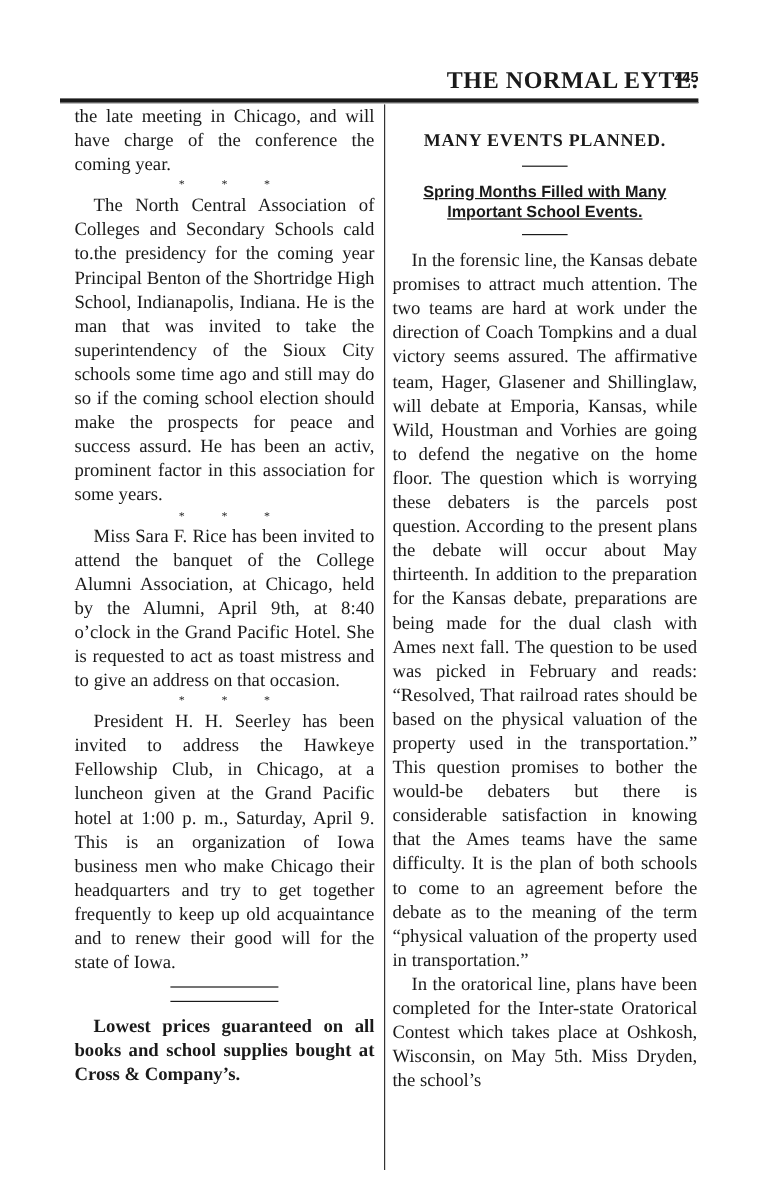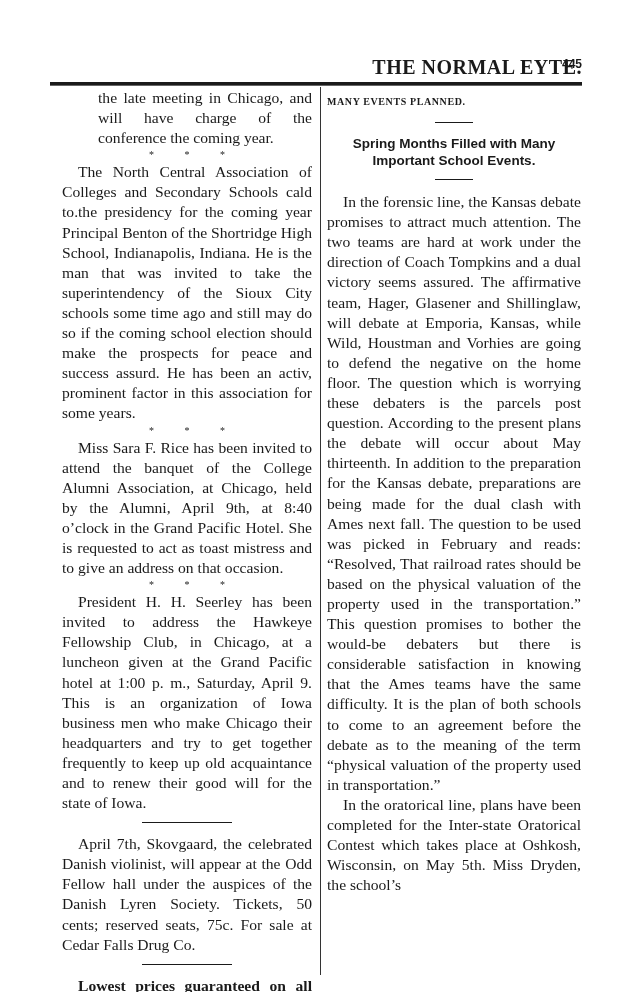--- a/index.html
+++ b/index.html
@@ -28,34 +28,34 @@
       position: absolute; left: 320px; top: 87px; width: 1px; height: 888px; background: #333;
     }
     .col {
       position: absolute; top: 88px;
       font-family: "Liberation Serif", serif; font-size: 15.6px; line-height: 20.1px;
       text-align: justify;
     }
     .col-left { left: 62px; width: 250px; }
     .col-right { left: 327px; width: 254px; }
     .col p { margin: 0; text-indent: 16px; }
-    .col p.noindent { text-indent: 0; margin-left: 36px; }
+    .col p.noindent { text-indent: 0; }
     .stars {
       text-align: center; font-size: 10px; line-height: 14px; letter-spacing: 14px;
       padding-left: 14px;
     }
     .sep { width: 90px; height: 1px; background: #1a1a1a; margin: 9px auto 11px; }
     .sep-short { width: 38px; height: 1px; background: #1a1a1a; margin: 10px auto 12px; }
     .headline {
-      font-weight: bold; font-size: 10px; letter-spacing: 0.6px;
-      margin-top: 4px;
+      text-align: center; font-weight: bold; font-size: 15px; letter-spacing: 0.6px;
+      margin-top: 20px;
     }
     .subhead {
       text-align: center; font-family: "Liberation Sans", sans-serif; font-weight: bold;
-      font-size: 13.5px; line-height: 17px;
+      font-size: 13.5px; line-height: 17px; text-decoration: underline;
     }
     .ad { font-weight: bold; }
   </style>
 </head>
 <body>
 
 <div class="header">
   <div class="title">THE NORMAL EYTE.</div>
   <div class="pageno">445</div>
 </div>
@@ -64,21 +64,20 @@
 
 <div class="col col-left">
   <p class="noindent">the late meeting in Chicago, and will have charge of the conference the coming year.</p>
   <div class="stars">* * *</div>
   <p>The North Central Association of Colleges and Secondary Schools cald to.the presidency for the coming year Principal Benton of the Shortridge High School, Indianapolis, Indiana. He is the man that was invited to take the superintendency of the Sioux City schools some time ago and still may do so if the coming school election should make the prospects for peace and success assurd. He has been an activ, prominent factor in this association for some years.</p>
   <div class="stars">* * *</div>
   <p>Miss Sara F. Rice has been invited to attend the banquet of the College Alumni Association, at Chicago, held by the Alumni, April 9th, at 8:40 o’clock in the Grand Pacific Hotel. She is requested to act as toast mistress and to give an address on that occasion.</p>
   <div class="stars">* * *</div>
   <p>President H. H. Seerley has been invited to address the Hawkeye Fellowship Club, in Chicago, at a luncheon given at the Grand Pacific hotel at 1:00 p. m., Saturday, April 9. This is an organization of Iowa business men who make Chicago their headquarters and try to get together frequently to keep up old acquaintance and to renew their good will for the state of Iowa.</p>
   <div class="sep"></div>
-  <p>April 7th, Skovgaard, the celebrated Danish violinist, will appear at the Odd Fellow hall under the auspices of the Danish Lyren Society. Tickets, 50 cents; reserved seats, 75c. For sale at Cedar Falls Drug Co.</p>
   <div class="sep"></div>
   <p class="ad">Lowest prices guaranteed on all books and school supplies bought at Cross &amp; Company’s.</p>
 </div>
 
 <div class="col col-right">
   <div class="headline">MANY EVENTS PLANNED.</div>
   <div class="sep-short"></div>
   <div class="subhead">Spring Months Filled with Many Important School Events.</div>
   <div class="sep-short"></div>
   <p>In the forensic line, the Kansas debate promises to attract much attention. The two teams are hard at work under the direction of Coach Tompkins and a dual victory seems assured. The affirmative team, Hager, Glasener and Shillinglaw, will debate at Emporia, Kansas, while Wild, Houstman and Vorhies are going to defend the negative on the home floor. The question which is worrying these debaters is the parcels post question. According to the present plans the debate will occur about May thirteenth. In addition to the preparation for the Kansas debate, preparations are being made for the dual clash with Ames next fall. The question to be used was picked in February and reads: “Resolved, That railroad rates should be based on the physical valuation of the property used in the transportation.” This question promises to bother the would-be debaters but there is considerable satisfaction in knowing that the Ames teams have the same difficulty. It is the plan of both schools to come to an agreement before the debate as to the meaning of the term “physical valuation of the property used in transportation.”</p>

